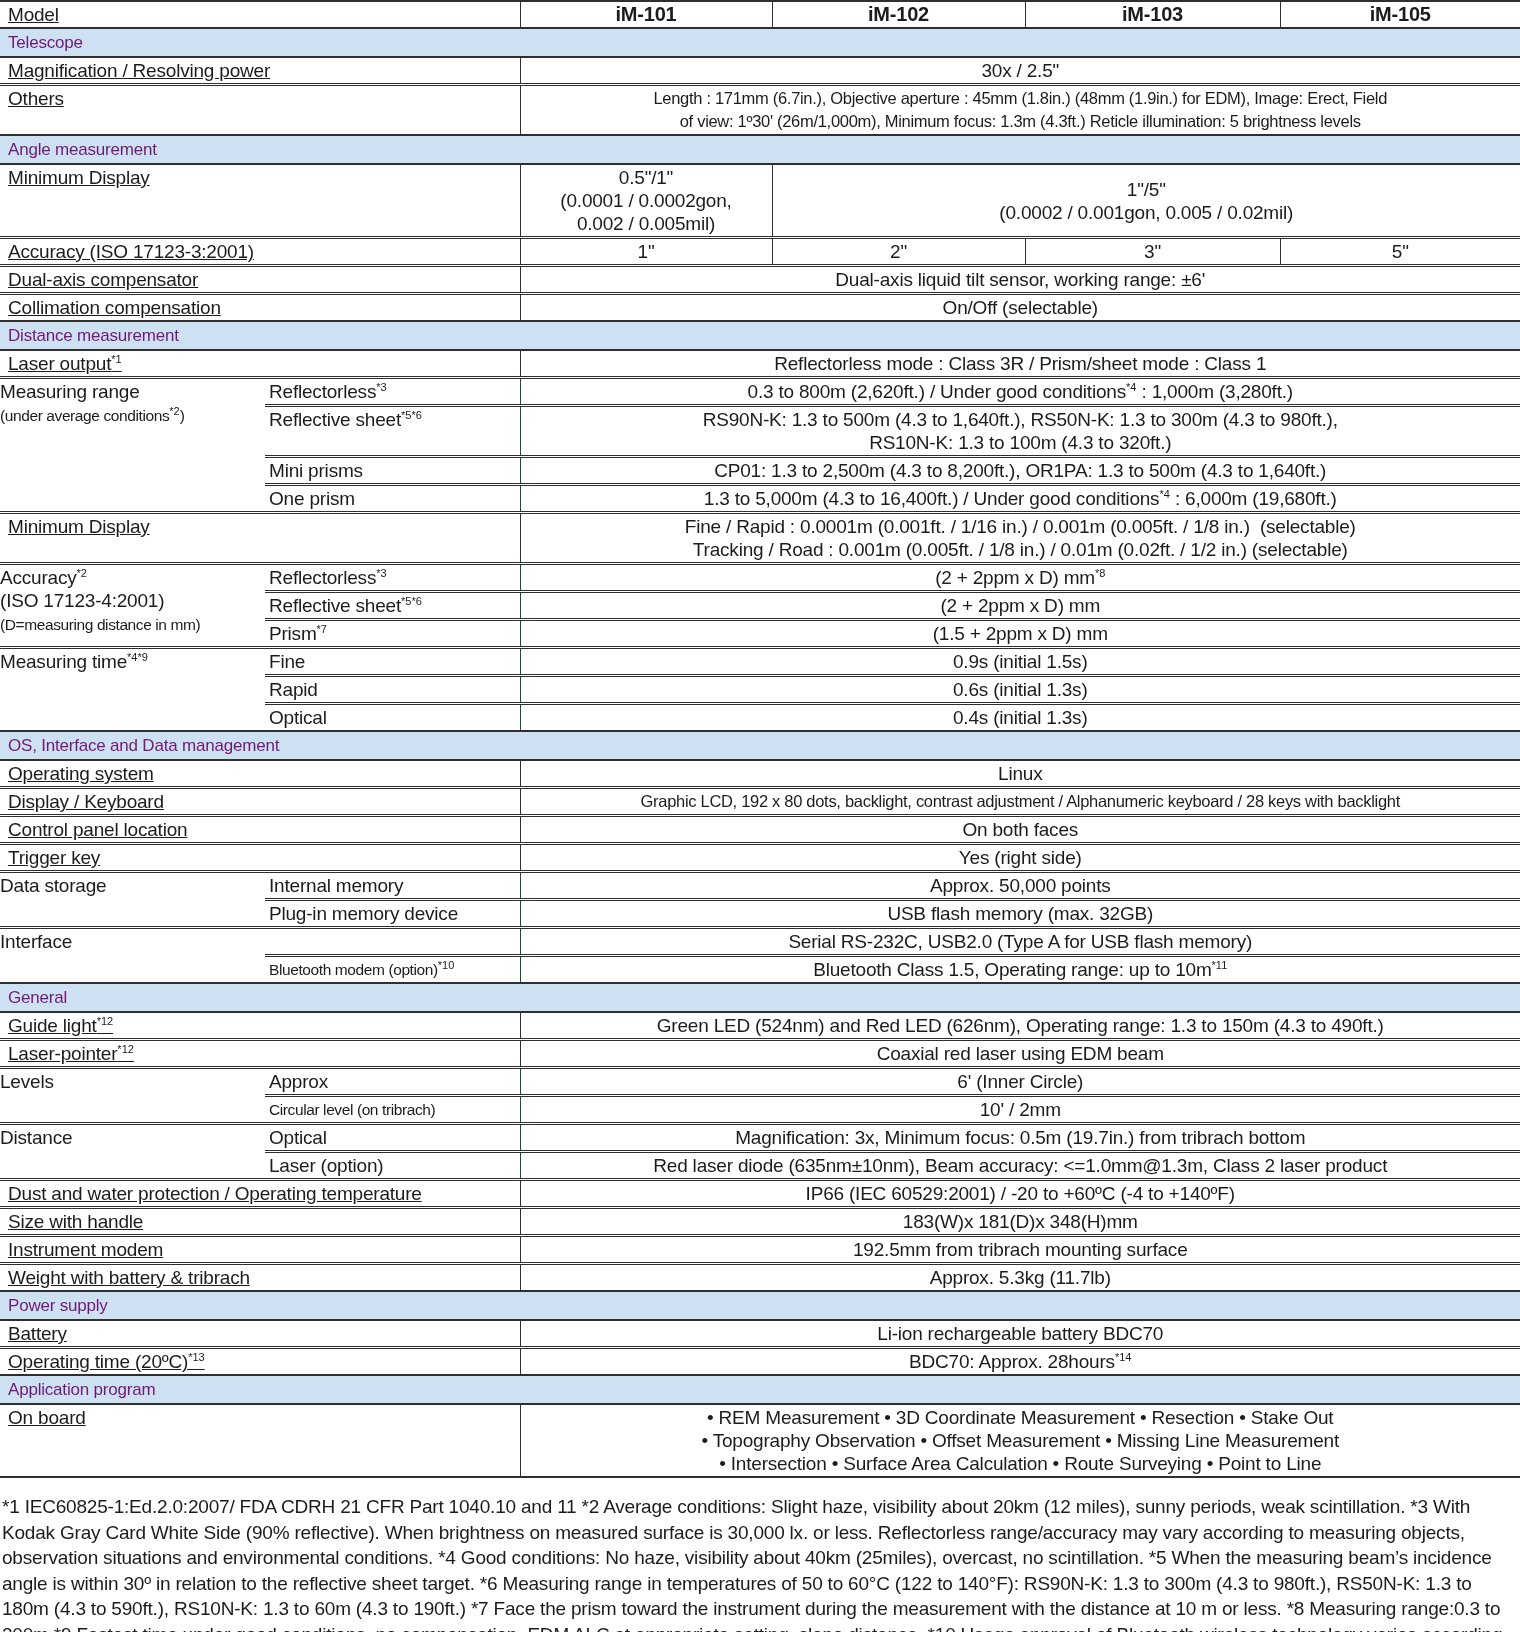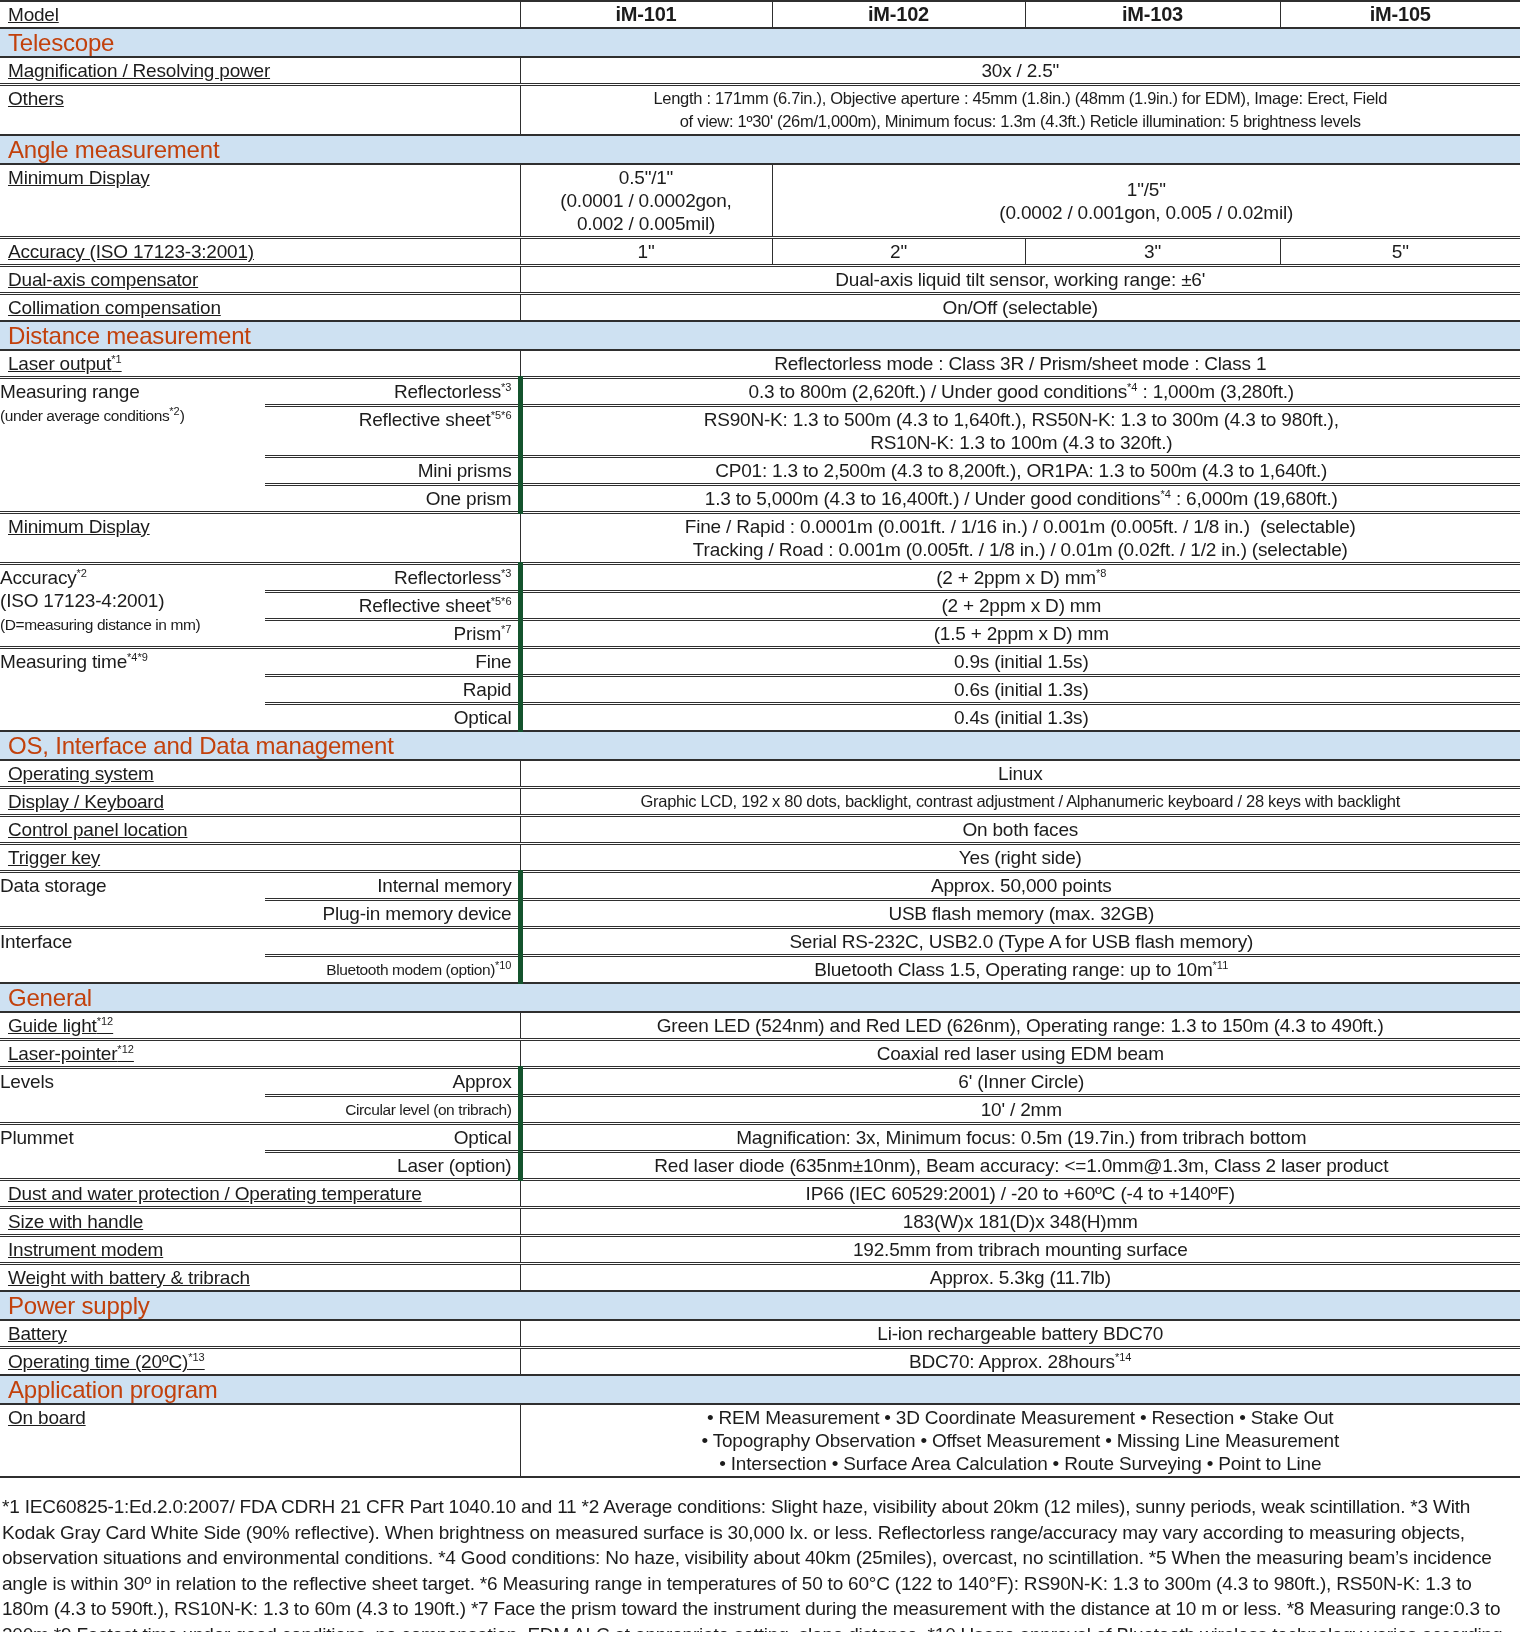--- a/index.html
+++ b/index.html
@@ -1,25 +1,25 @@
 <!DOCTYPE html>
 <html><head>
 <meta charset="utf-8">
 <style>
   html,body{margin:0;padding:0;background:#ffffff;}
   body{width:1520px;font-family:"Liberation Sans","DejaVu Sans",sans-serif;color:#1c1c1c;}
   table{width:100%;border-collapse:collapse;table-layout:fixed;}
   td{padding:1px 6px;border-top:3px double #2f2f2f;font-size:19px;line-height:23px;letter-spacing:-0.2px;overflow:hidden;}
   tr.first td{border-top:2px solid #2f2f2f;}
-  tr.band td{background:#cee1f2;border-top:2px solid #2f2f2f;border-bottom:2px solid #2f2f2f;font-size:24px;color:#c2410c;padding:2px 8px;text-align:left;}
+  tr.band td{background:#cee1f2;border-top:2px solid #2f2f2f;border-bottom:2px solid #2f2f2f;font-size:17px;color:#701a75;padding:2px 8px;text-align:left;}
   tr.ab td{border-top:none;}
   tr.last td{border-bottom:2px solid #2f2f2f;}
   .lbl{text-align:left;border-right:1px solid #2f2f2f;padding-left:8px;vertical-align:top;text-decoration:underline;}
   .glbl{text-align:left;padding-left:0;vertical-align:top;}
-  .slbl{text-align:right;border-right:5px solid #14532d;padding-left:4px;vertical-align:top;}
+  .slbl{text-align:left;border-right:1px solid #14532d;padding-left:4px;vertical-align:top;}
   .val{text-align:center;vertical-align:middle;}
   .bl{border-left:1px solid #2f2f2f;}
   .model{font-weight:bold;font-size:20px;}
   .small{font-size:15.5px;letter-spacing:-0.4px;margin-top:24px;}
   .smv{font-size:16.5px;letter-spacing:-0.3px;}
   sup{font-size:11px;vertical-align:super;line-height:0;letter-spacing:0;}
   .footnotes{font-size:19px;line-height:25.5px;letter-spacing:-0.2px;margin:16px 2px 0 2px;text-align:left;}
 </style>
 </head>
 <body>
@@ -203,21 +203,21 @@
   </td>
   <td class="slbl">Approx</td>
   <td class="val" colspan="4">6' (Inner Circle)</td>
 </tr>
 <tr>
   <td class="slbl small">Circular level (on tribrach)</td>
   <td class="val" colspan="4">10' / 2mm</td>
 </tr>
 <tr>
   <td class="glbl" rowspan="2">
-    <span>Plummet</span>
+    <span>Distance</span>
   </td>
   <td class="slbl">Optical</td>
   <td class="val" colspan="4">Magnification: 3x, Minimum focus: 0.5m (19.7in.) from tribrach bottom</td>
 </tr>
 <tr>
   <td class="slbl">Laser (option)</td>
   <td class="val" colspan="4">Red laser diode (635nm±10nm), Beam accuracy: &lt;=1.0mm@1.3m, Class 2 laser product</td>
 </tr>
 <tr>
   <td class="lbl" colspan="2">Dust and water protection / Operating temperature</td>

